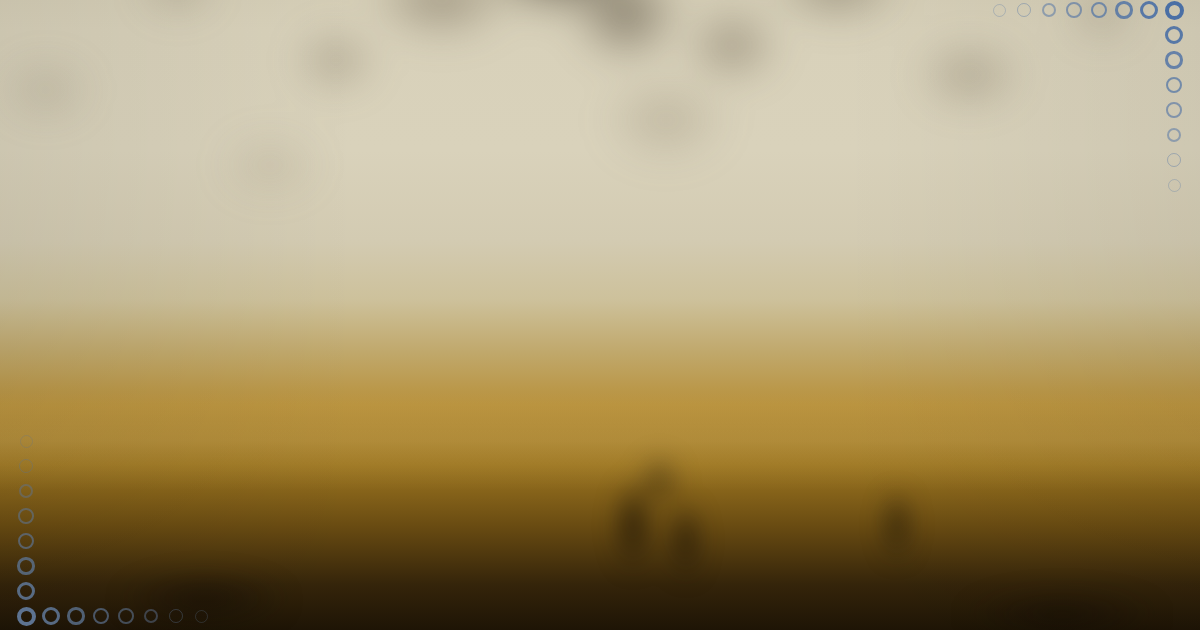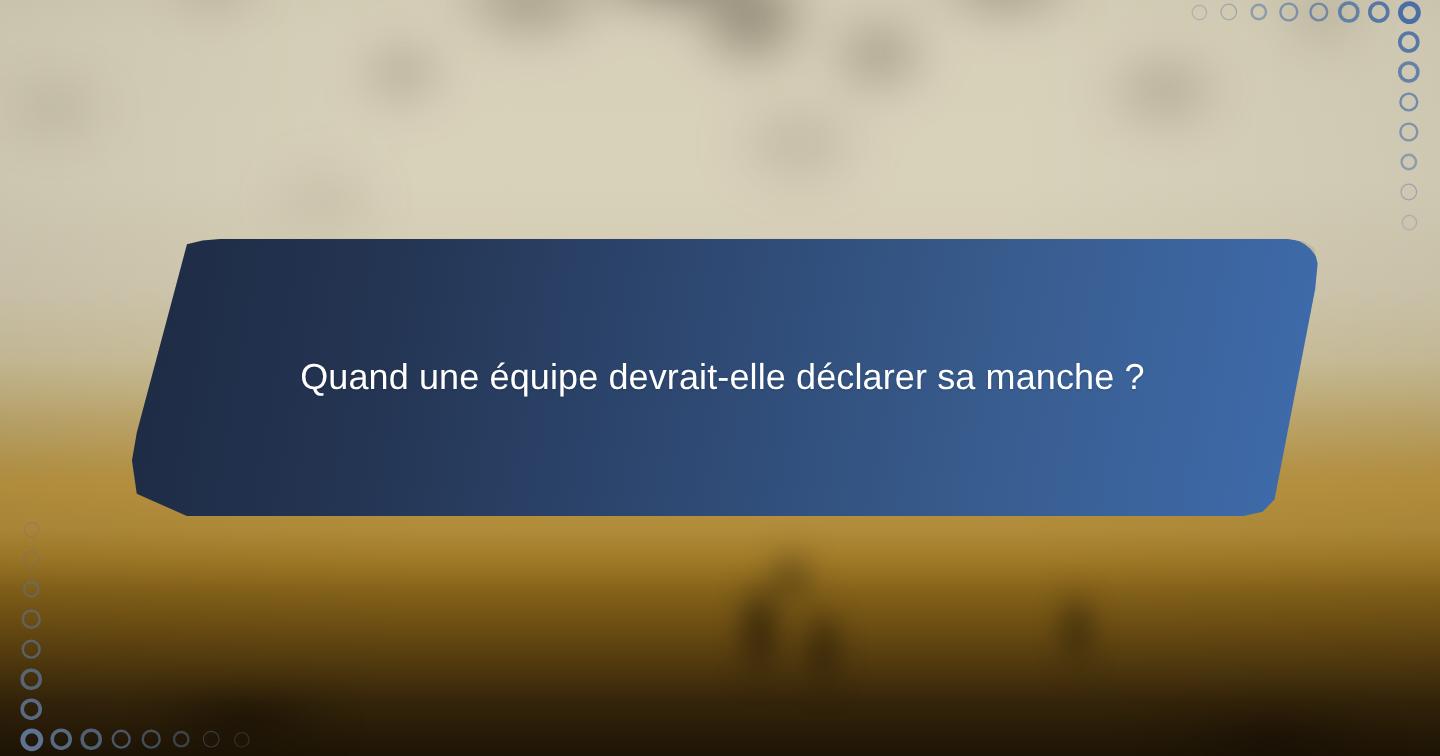--- a/index.html
+++ b/index.html
@@ -170,19 +170,14 @@
       <div class="dot" style="width: 13px; height: 13px; left: 194.5px; top: 189.5px; border: 1.4px solid rgb(93, 115, 145); opacity: 0.28;"></div>
       <div class="dot" style="width: 18.1429px; height: 18.1429px; left: 16.9286px; top: 161.929px; border: 3.62857px solid rgb(93, 115, 145); opacity: 0.9;"></div>
       <div class="dot" style="width: 17.2857px; height: 17.2857px; left: 17.3571px; top: 137.357px; border: 3.25714px solid rgb(93, 115, 145); opacity: 0.79;"></div>
       <div class="dot" style="width: 16.4286px; height: 16.4286px; left: 17.7857px; top: 112.786px; border: 2.88571px solid rgb(93, 115, 145); opacity: 0.69;"></div>
       <div class="dot" style="width: 15.5714px; height: 15.5714px; left: 18.2143px; top: 88.2143px; border: 2.51429px solid rgb(93, 115, 145); opacity: 0.59;"></div>
       <div class="dot" style="width: 14.7143px; height: 14.7143px; left: 18.6429px; top: 63.6429px; border: 2.14286px solid rgb(93, 115, 145); opacity: 0.49;"></div>
       <div class="dot" style="width: 13.8571px; height: 13.8571px; left: 19.0714px; top: 39.0714px; border: 1.77143px solid rgb(93, 115, 145); opacity: 0.38;"></div>
       <div class="dot" style="width: 13px; height: 13px; left: 19.5px; top: 14.5px; border: 1.4px solid rgb(93, 115, 145); opacity: 0.28;"></div>
     </div>
 
-  <div class="card">
-    <div class="card-inner">
-      <p class="card-title">Quand une équipe devrait-elle déclarer sa manche ?</p>
-    </div>
-  </div>
 
 </div>
 
 </body></html>

